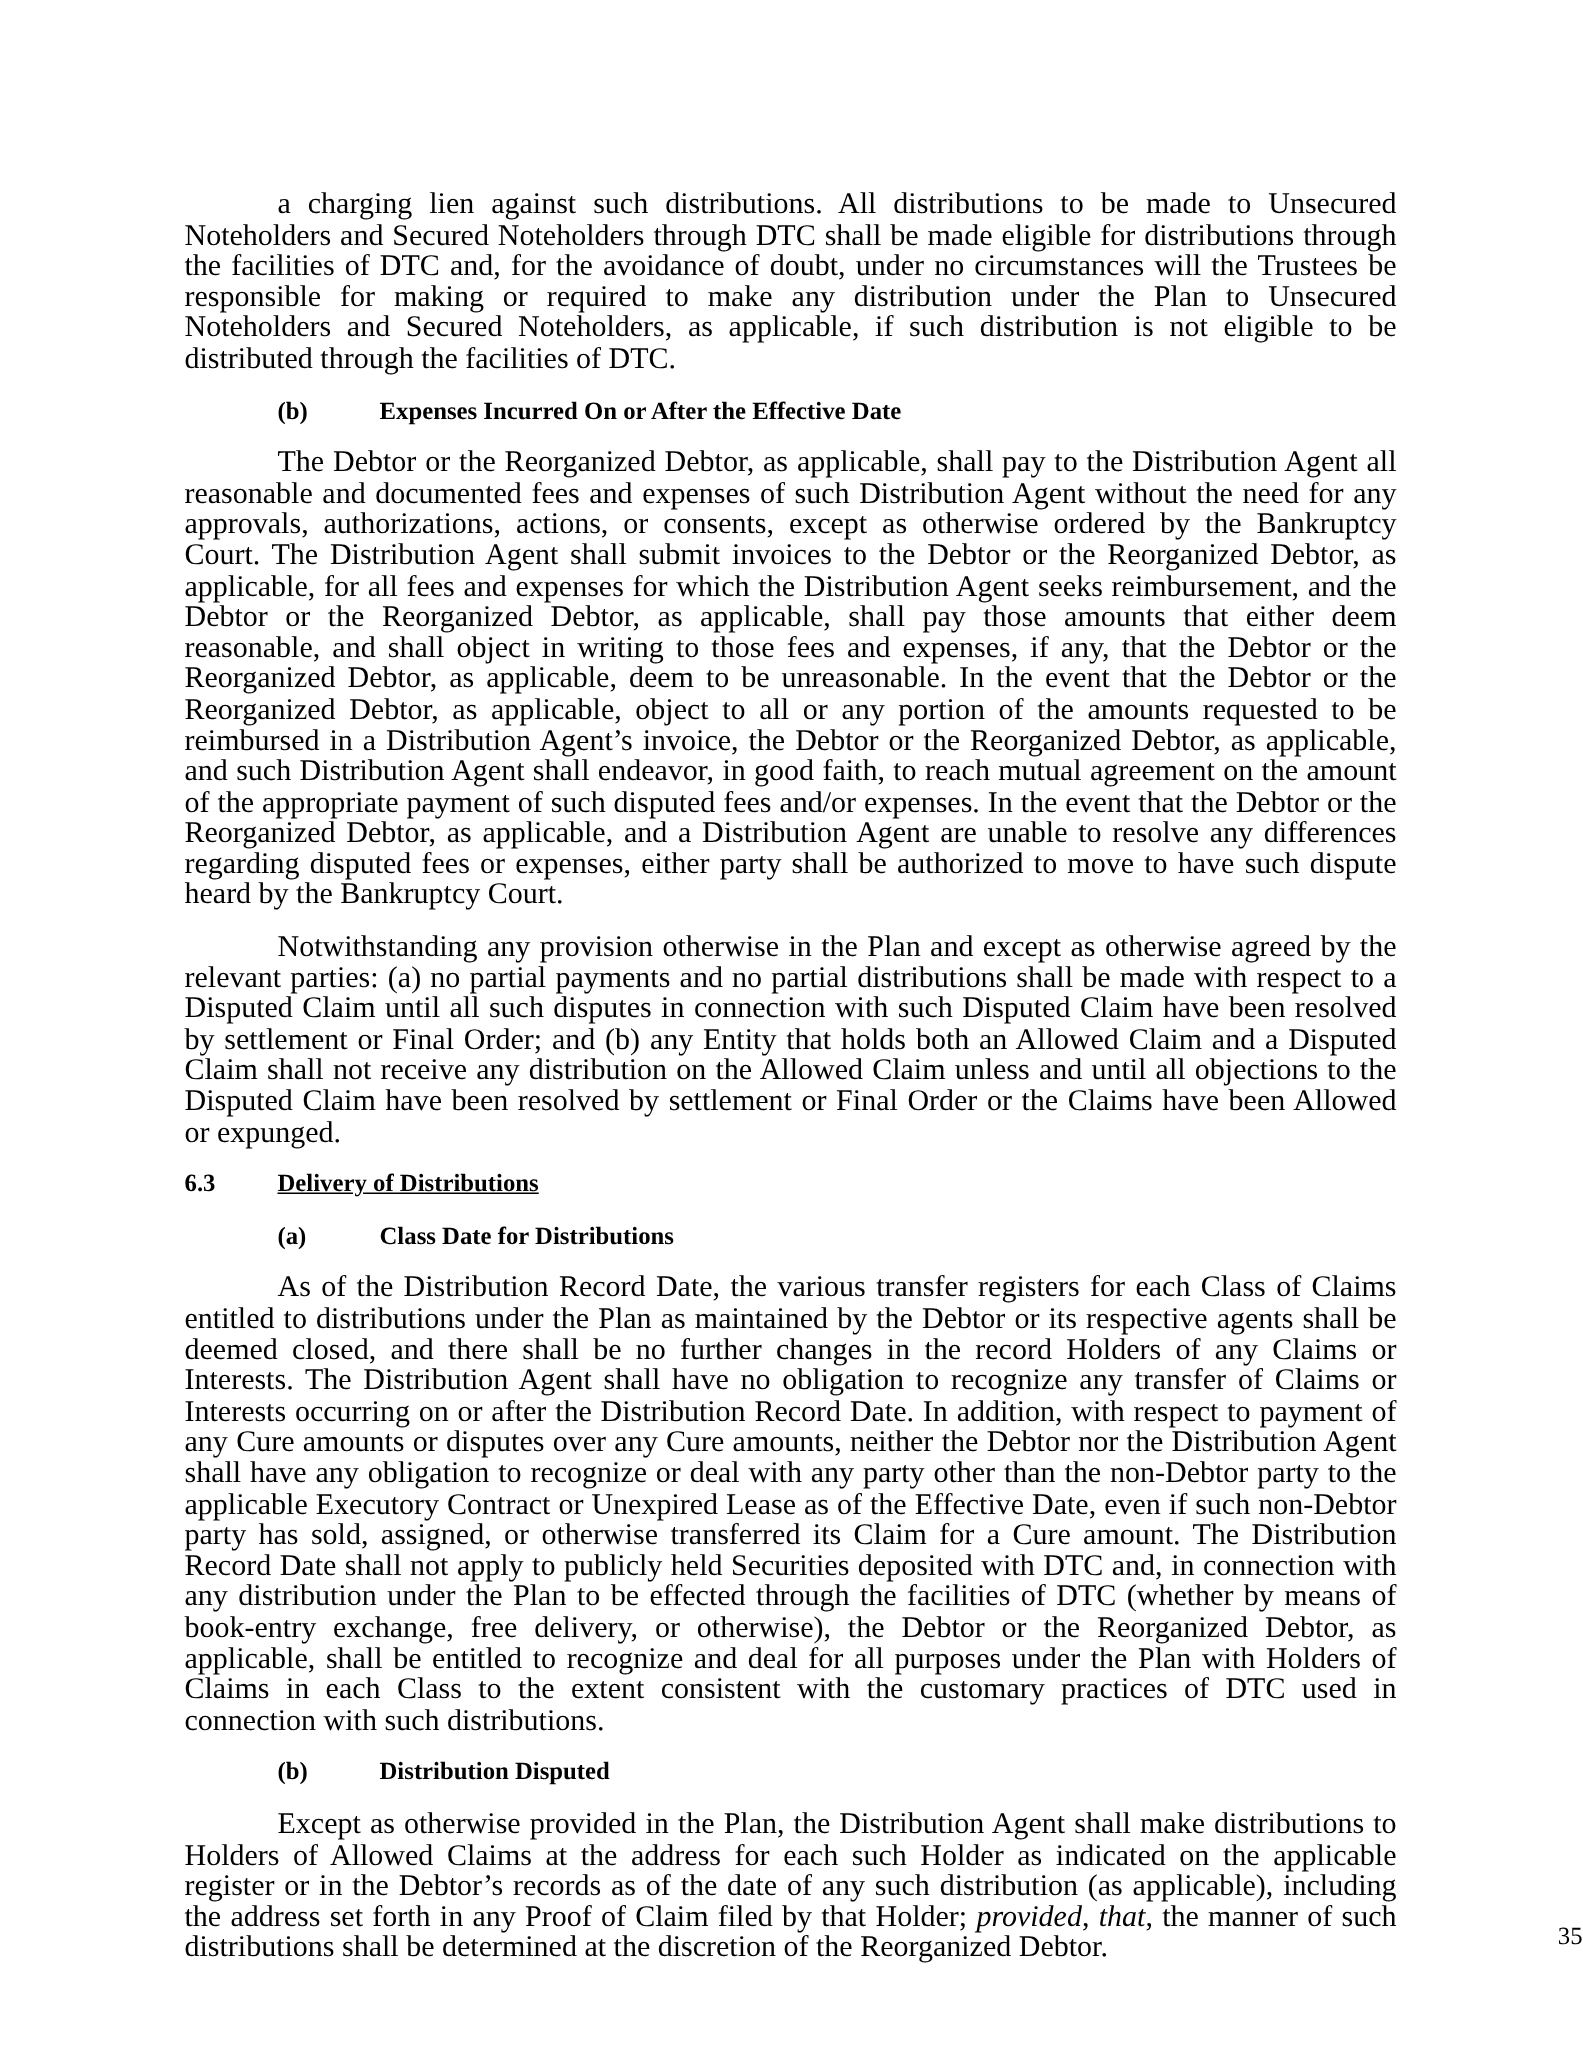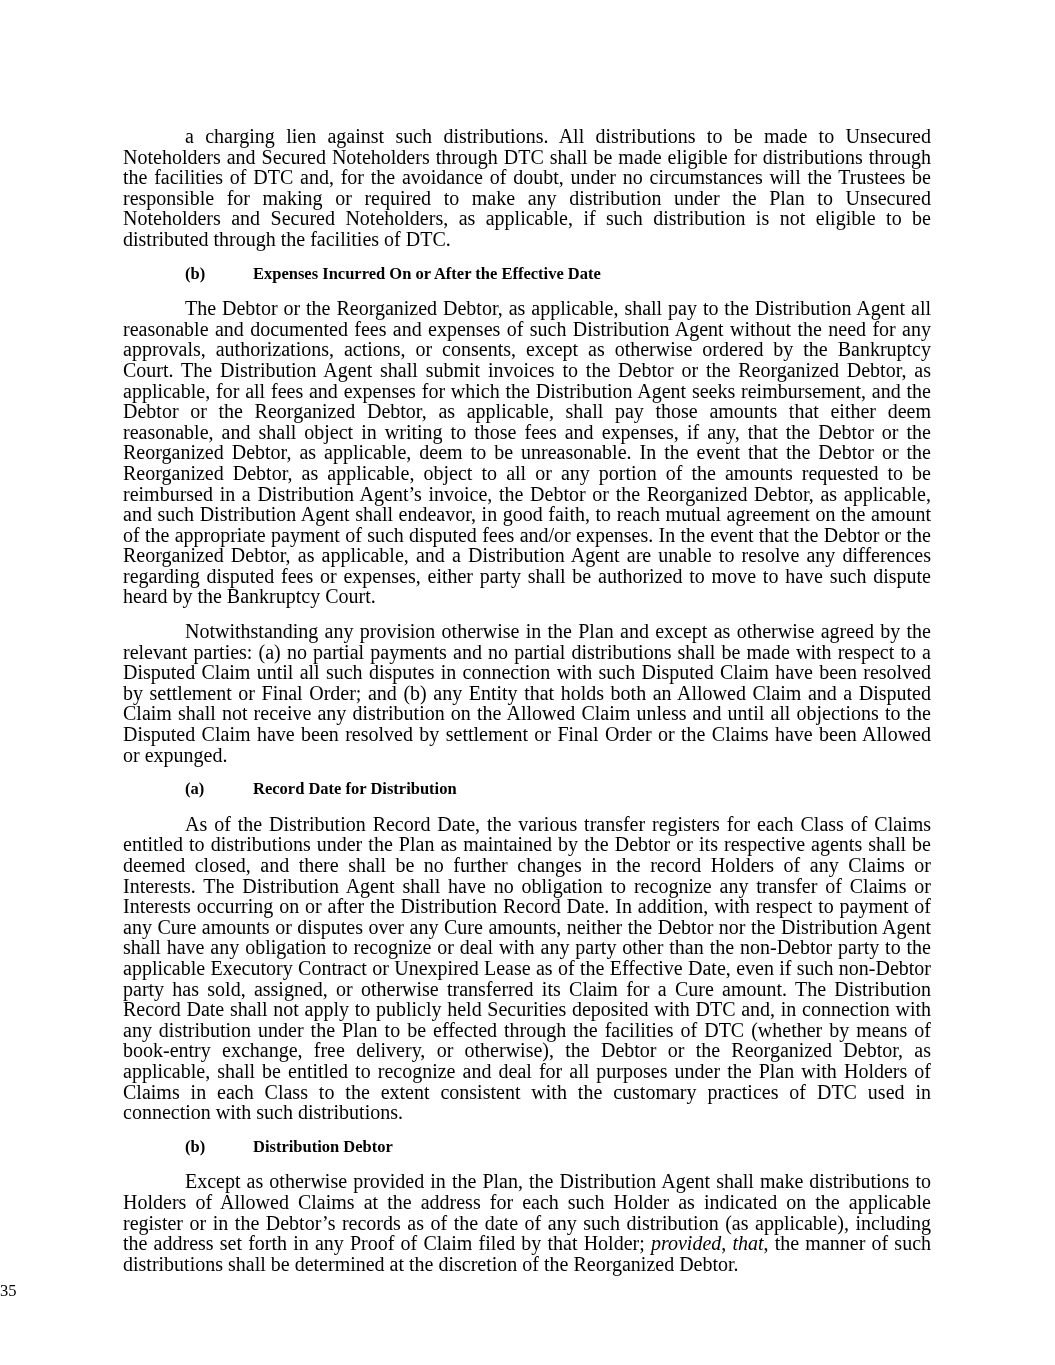--- a/index.html
+++ b/index.html
@@ -47,43 +47,44 @@
     width: 62px;
   }
   .section-heading .s-title {
     text-decoration: underline;
   }
   .page-number {
     position: absolute;
     left: 0;
     right: 0;
     top: 1281px;
-    text-align: left;
+    text-align: right;
     font-size: 16.5px;
   }
   i { font-style: italic; }
 </style>
 </head>
 <body>
 
 <div class="page-content">
 
   <p class="para">a charging lien against such distributions.  All distributions to be made to Unsecured Noteholders and Secured Noteholders through DTC shall be made eligible for distributions through the facilities of DTC and, for the avoidance of doubt, under no circumstances will the Trustees be responsible for making or required to make any distribution under the Plan to Unsecured Noteholders and Secured Noteholders, as applicable, if such distribution is not eligible to be distributed through the facilities of DTC.</p>
 
   <div class="block-heading"><span class="h-label">(b)</span><span class="h-title">Expenses Incurred On or After the Effective Date</span></div>
 
   <p class="para">The Debtor or the Reorganized Debtor, as applicable, shall pay to the Distribution Agent all reasonable and documented fees and expenses of such Distribution Agent without the need for any approvals, authorizations, actions, or consents, except as otherwise ordered by the Bankruptcy Court.  The Distribution Agent shall submit invoices to the Debtor or the Reorganized Debtor, as applicable, for all fees and expenses for which the Distribution Agent seeks reimbursement, and the Debtor or the Reorganized Debtor, as applicable, shall pay those amounts that either deem reasonable, and shall object in writing to those fees and expenses, if any, that the Debtor or the Reorganized Debtor, as applicable, deem to be unreasonable.  In the event that the Debtor or the Reorganized Debtor, as applicable, object to all or any portion of the amounts requested to be reimbursed in a Distribution Agent’s invoice, the Debtor or the Reorganized Debtor, as applicable, and such Distribution Agent shall endeavor, in good faith, to reach mutual agreement on the amount of the appropriate payment of such disputed fees and/or expenses.  In the event that the Debtor or the Reorganized Debtor, as applicable, and a Distribution Agent are unable to resolve any differences regarding disputed fees or expenses, either party shall be authorized to move to have such dispute heard by the Bankruptcy Court.</p>
 
 
   <p class="para">Notwithstanding any provision otherwise in the Plan and except as otherwise agreed by the relevant parties: (a) no partial payments and no partial distributions shall be made with respect to a Disputed Claim until all such disputes in connection with such Disputed Claim have been resolved by settlement or Final Order; and (b) any Entity that holds both an Allowed Claim and a Disputed Claim shall not receive any distribution on the Allowed Claim unless and until all objections to the Disputed Claim have been resolved by settlement or Final Order or the Claims have been Allowed or expunged.</p>
 
+  <div class="section-heading"><span class="s-num">6.3</span><span class="s-title">Delivery of Distributions</span></div>
 
-  <div class="block-heading"><span class="h-label">(a)</span><span class="h-title">Record Date for Distribution</span></div>
+  <div class="block-heading"><span class="h-label">(a)</span><span class="h-title">Class Date for Distributions</span></div>
 
   <p class="para">As of the Distribution Record Date, the various transfer registers for each Class of Claims entitled to distributions under the Plan as maintained by the Debtor or its respective agents shall be deemed closed, and there shall be no further changes in the record Holders of any Claims or Interests.  The Distribution Agent shall have no obligation to recognize any transfer of Claims or Interests occurring on or after the Distribution Record Date.  In addition, with respect to payment of any Cure amounts or disputes over any Cure amounts, neither the Debtor nor the Distribution Agent shall have any obligation to recognize or deal with any party other than the non-Debtor party to the applicable Executory Contract or Unexpired Lease as of the Effective Date, even if such non-Debtor party has sold, assigned, or otherwise transferred its Claim for a Cure amount.  The Distribution Record Date shall not apply to publicly held Securities deposited with DTC and, in connection with any distribution under the Plan to be effected through the facilities of DTC (whether by means of book-entry exchange, free delivery, or otherwise), the Debtor or the Reorganized Debtor, as applicable, shall be entitled to recognize and deal for all purposes under the Plan with Holders of Claims in each Class to the extent consistent with the customary practices of DTC used in connection with such distributions.</p>
 
-  <div class="block-heading"><span class="h-label">(b)</span><span class="h-title">Distribution Debtor</span></div>
+  <div class="block-heading"><span class="h-label">(b)</span><span class="h-title">Distribution Disputed</span></div>
 
   <p class="para"><span>Except as otherwise provided in the Plan, the Distribution Agent shall make distributions to Holders of Allowed Claims at the address for each such Holder as indicated on the applicable register or in the Debtor’s records as of the date of any such distribution (as applicable), including the address set forth in any Proof of Claim filed by that Holder; </span><i>provided</i><span>, </span><i>that</i><span>, the manner of such distributions shall be determined at the discretion of the Reorganized Debtor.</span></p>
 
 </div>
 
 <div class="page-number">35</div>
 
 </body></html>

